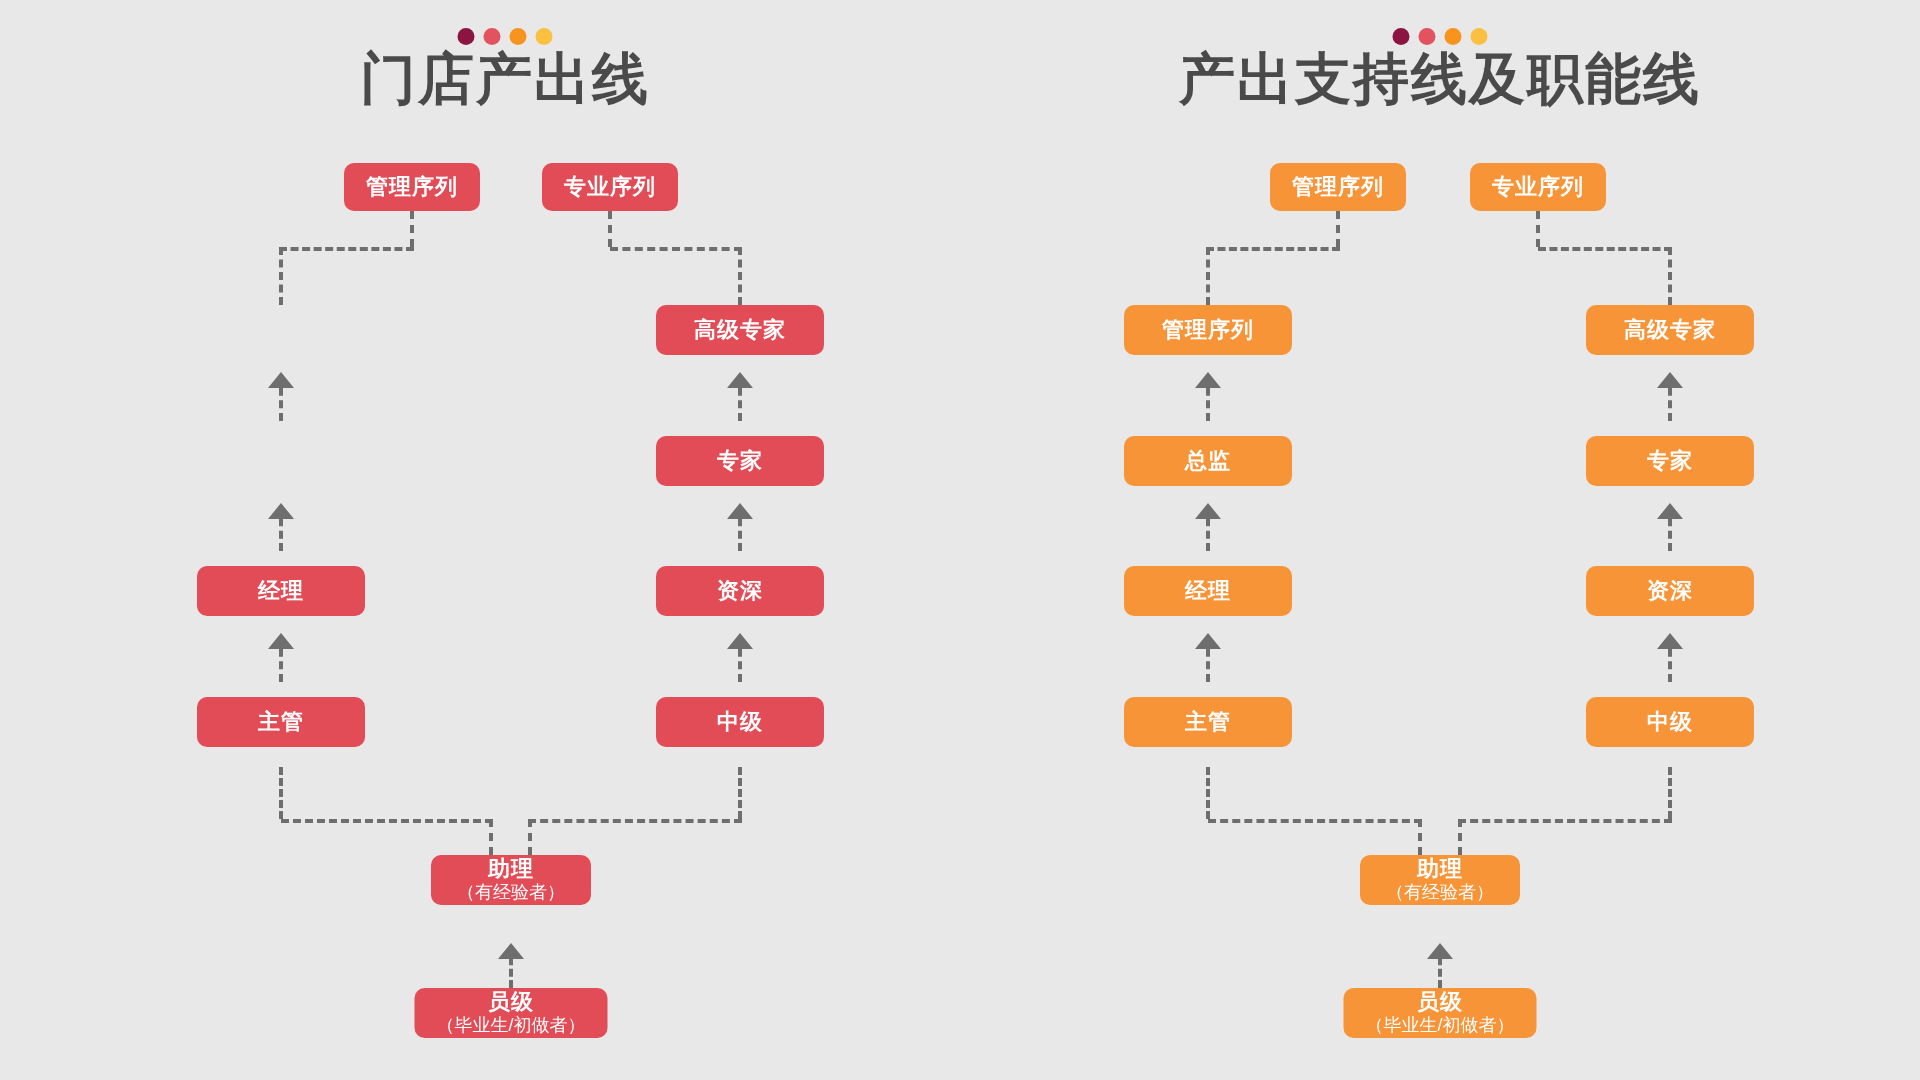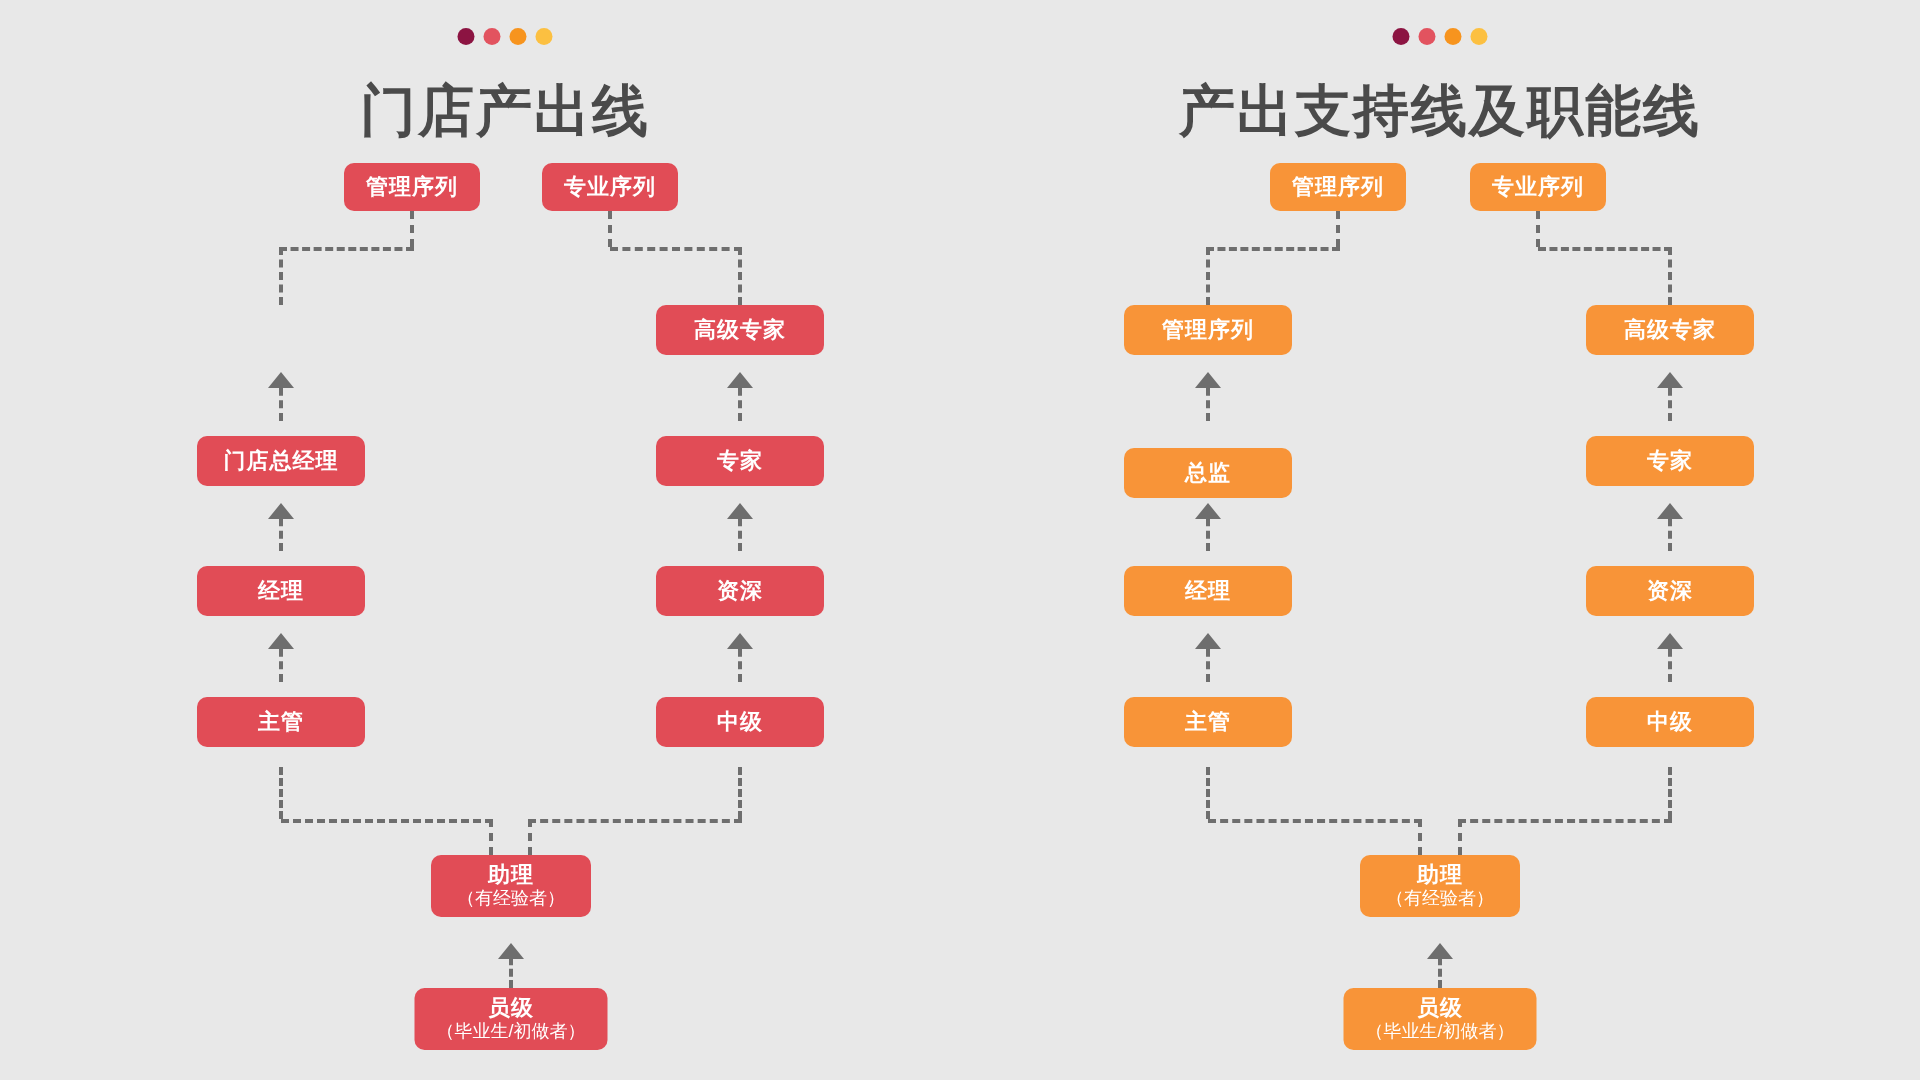--- a/index.html
+++ b/index.html
@@ -42,21 +42,20 @@
   .title {
     position: absolute;
     top: 48px;
     transform: translateX(-50%);
     font-size: 56px;
     font-weight: bold;
     color: #4a4a4a;
     letter-spacing: 2px;
     white-space: nowrap;
     line-height: 1.1;
-    margin-top: 32px;
   }
 
   
   .box {
     position: absolute;
     transform: translateX(-50%);
     border-radius: 10px;
     color: #ffffff;
     text-align: center;
     font-weight: bold;
@@ -81,21 +80,21 @@
   .pill {
     height: 48px;
     padding: 0 22px;
   }
   .rank {
     height: 50px;
     padding: 0 22px;
   }
   .rank.wide { min-width: 168px; }
   .twoline {
-    height: 62px;
+    height: 50px;
     padding: 0 22px;
   }
 
   
   .vline {
     position: absolute;
     width: 0;
     border-left: 4px dashed #6e6e6e;
     transform: translateX(-50%);
   }
@@ -138,23 +137,20 @@
     </div>
 
     <div class="vline" style="left:412px; top:211px; height:36px"></div>
     <div class="hline" style="left:279px; top:247px; width:135px"></div>
     <div class="vline" style="left:281px; top:247px; height:58px"></div>
 
     <div class="vline" style="left:610px; top:211px; height:36px"></div>
     <div class="hline" style="left:610px; top:247px; width:132px"></div>
     <div class="vline" style="left:740px; top:247px; height:58px"></div>
 
-    <div class="box rank wide" style="left: 281px; top: 436px; background: rgb(225, 76, 86);">
-      <span class="main">门店总经理</span>
-    </div>
     <div class="box rank wide" style="left: 281px; top: 566px; background: rgb(225, 76, 86);">
       <span class="main">经理</span>
     </div>
     <div class="box rank wide" style="left: 281px; top: 697px; background: rgb(225, 76, 86);">
       <span class="main">主管</span>
     </div>
 
     <div class="vline" style="left:281px; top:375px; height:46px"></div>
     <div class="arrowhead" style="left:281px; top:372px"></div>
     <div class="vline" style="left:281px; top:506px; height:45px"></div>
@@ -226,21 +222,21 @@
     <div class="hline" style="left:246px; top:247px; width:134px"></div>
     <div class="vline" style="left:248px; top:247px; height:58px"></div>
 
     <div class="vline" style="left:578px; top:211px; height:36px"></div>
     <div class="hline" style="left:578px; top:247px; width:134px"></div>
     <div class="vline" style="left:710px; top:247px; height:58px"></div>
 
     <div class="box rank wide" style="left: 248px; top: 305px; background: rgb(248, 148, 56);">
       <span class="main">管理序列</span>
     </div>
-    <div class="box rank wide" style="left: 248px; top: 436px; background: rgb(248, 148, 56); margin-top: 12px;">
+    <div class="box rank wide" style="left: 248px; top: 436px; background: rgb(248, 148, 56);">
       <span class="main">总监</span>
     </div>
     <div class="box rank wide" style="left: 248px; top: 566px; background: rgb(248, 148, 56);">
       <span class="main">经理</span>
     </div>
     <div class="box rank wide" style="left: 248px; top: 697px; background: rgb(248, 148, 56);">
       <span class="main">主管</span>
     </div>
 
     <div class="vline" style="left:248px; top:375px; height:46px"></div>

